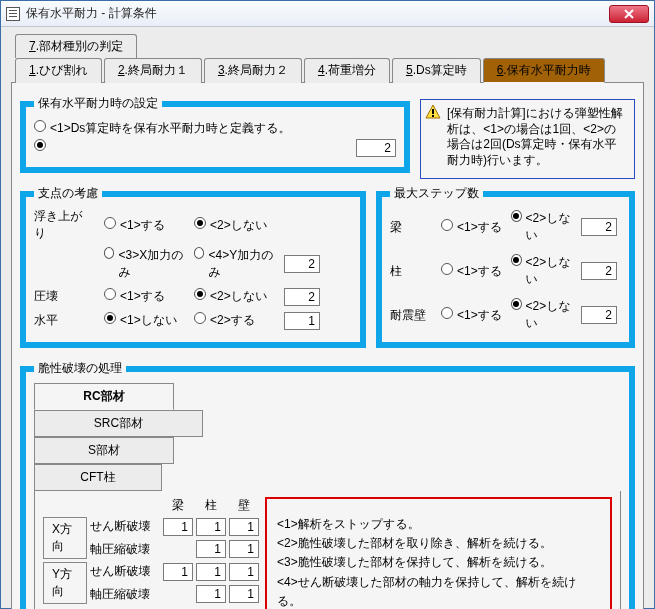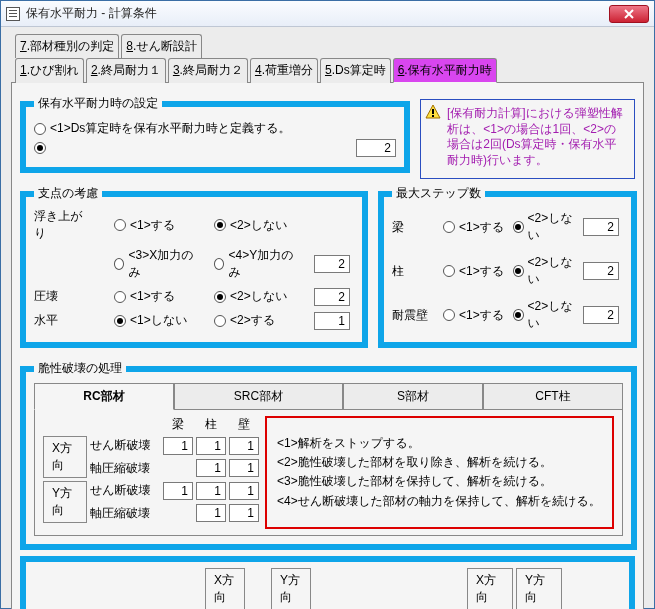--- a/index.html
+++ b/index.html
@@ -44,66 +44,66 @@
     display: flex; align-items: center; justify-content: center;
     font-weight: bold;
   }
   .content {
     padding: 6px 10px;
     position: relative;
   }
   .tabs-row { display: flex; gap: 2px; margin-left: 4px; }
   .tab {
     border: 1px solid #888; border-bottom: none;
-    padding: 3px 4px; background: #ececec;
+    padding: 3px 13px; background: #ececec;
     border-radius: 3px 3px 0 0;
     position: relative;
     top: 1px;
   }
-  .tab.active { background: #d946ef; border-bottom: 1px solid #f5f5f5; }
+  .tab.active { background: #a16207; border-bottom: 1px solid #f5f5f5; }
   .tab u { text-decoration: underline; }
   .tab-panel {
     border: 1px solid #888;
     padding: 6px 8px 10px;
     background: #f5f5f5;
   }
   fieldset {
     border: 6px solid #0ea5e9;
     margin: 6px 0;
     padding: 6px 8px 8px;
     position: relative;
     font-size: 12px;
   }
   legend { padding: 0 4px; }
-  .row { display: flex; align-items: center; gap: 4px; margin: 2px 0; }
+  .row { display: flex; align-items: flex-start; gap: 4px; margin: 2px 0; }
   .radio { width: 12px; height: 12px; border: 1px solid #555; border-radius: 50%; display: inline-flex; align-items: center; justify-content: center; background: #fff; }
   .radio.sel::after { content: ""; width: 6px; height: 6px; border-radius: 50%; background: #000; }
   .txt-input {
     border: 1px solid #7a7a7a;
     background: #fff;
     height: 18px;
     text-align: right;
     padding: 1px 4px;
     display: inline-block;
   }
   .notice {
     border: 1px solid #2a4ec0;
     padding: 6px 6px 6px 26px;
-    color: #a21caf;
+    color: #000000;
     background: #f5f5f5;
     position: relative;
     font-size: 12px;
     line-height: 1.3;
   }
   .warn-icon {
     position: absolute; left: 4px; top: 4px;
     width: 16px; height: 16px;
   }
   .two-col { display: flex; gap: 10px; }
-  .inner-tabs { display: flex; }
+  .inner-tabs { display: flex; flex-direction: column; }
   .inner-tab {
     border: 1px solid #888; padding: 4px 0;
     text-align: center; background: #ececec;
     border-bottom: 1px solid #888;
   }
   .inner-tab.active { background: #f5f5f5; border-bottom: 1px solid #f5f5f5; font-weight: bold; }
   .inner-panel { border: 1px solid #888; border-top: none; padding: 6px 8px; display: flex; gap: 6px; align-items: flex-start; }
   .tblbl { text-align: center; }
   .btnbox {
     border: 1px solid #888; background: #f5f5f5;
@@ -133,21 +133,20 @@
       <svg width="10" height="10" viewBox="0 0 10 10">
           <path d="M1 1 L9 9 M9 1 L1 9" stroke="#fff" stroke-width="2"></path>
         </svg>
     </div>
   </div>
 
   <div class="content">
 
     <div class="tabs-row">
       <div class="tab"><u>7</u>.<span>部材種別の判定</span></div>
-      <div class="tab"><u>8</u>.<span>せん断設計</span></div>
     </div>
     <div class="tabs-row">
       <div class="tab"><u>1</u>.<span>ひび割れ</span></div>
       <div class="tab"><u>2</u>.<span>終局耐力１</span></div>
       <div class="tab"><u>3</u>.<span>終局耐力２</span></div>
       <div class="tab"><u>4</u>.<span>荷重増分</span></div>
       <div class="tab"><u>5</u>.<span>Ds算定時</span></div>
       <div class="tab active"><u>6</u>.<span>保有水平耐力時</span></div>
     </div>
 
@@ -172,21 +171,21 @@
             <rect x="7" y="5" width="2" height="5" fill="#000"></rect>
               <rect x="7" y="11" width="2" height="2" fill="#000"></rect>
           </svg>
           <span>[保有耐力計算]における弾塑性解析は、&lt;1&gt;の場合は1回、&lt;2&gt;の場合は2回(Ds算定時・保有水平耐力時)行います。</span>
         </div>
       </div>
 
       <div class="two-col">
         <fieldset style="width:366px">
           <legend>支点の考慮</legend>
-          <div class="grid" style="grid-template-columns: 60px 80px 80px 40px; gap:3px 20px; align-items:center;">
+          <div class="grid" style="grid-template-columns: 60px 80px 80px 40px; gap:3px 10px; align-items:center;">
             <span>浮き上がり</span>
             <span class="row">
                 <span class="radio"></span>
                 <span>&lt;1&gt;する</span>
               </span>
             <span class="row">
                 <span class="radio sel"></span>
                 <span>&lt;2&gt;しない</span>
               </span>
             <span></span>
@@ -263,21 +262,21 @@
           </div>
         </fieldset>
       </div>
 
       <fieldset>
         <legend>脆性破壊の処理</legend>
         <div class="inner-tabs">
           <div class="inner-tab active" style="width:140px">RC部材</div>
           <div class="inner-tab" style="width:169px">SRC部材</div>
           <div class="inner-tab" style="width:140px">S部材</div>
-          <div class="inner-tab" style="width:140px">CFT柱</div>
+          <div class="inner-tab" style="width:128px">CFT柱</div>
         </div>
         <div class="inner-panel">
           <div>
             <div class="grid" style="grid-template-columns: 44px 70px 30px 30px 30px; gap:3px; align-items:center;">
               <span></span>
                 <span></span>
               <span class="tblbl">梁</span>
               <span class="tblbl">柱</span>
               <span class="tblbl">壁</span>
 

